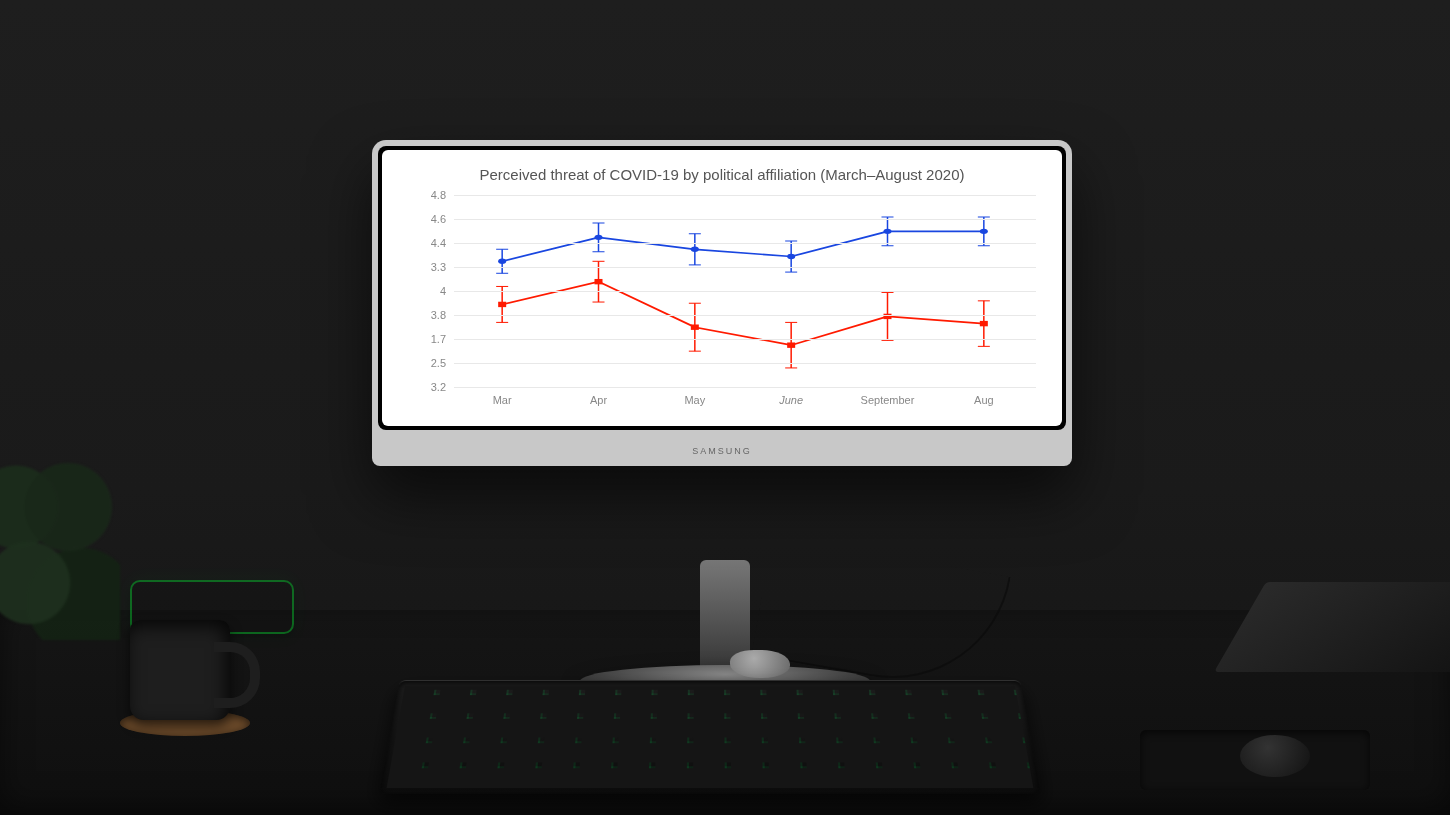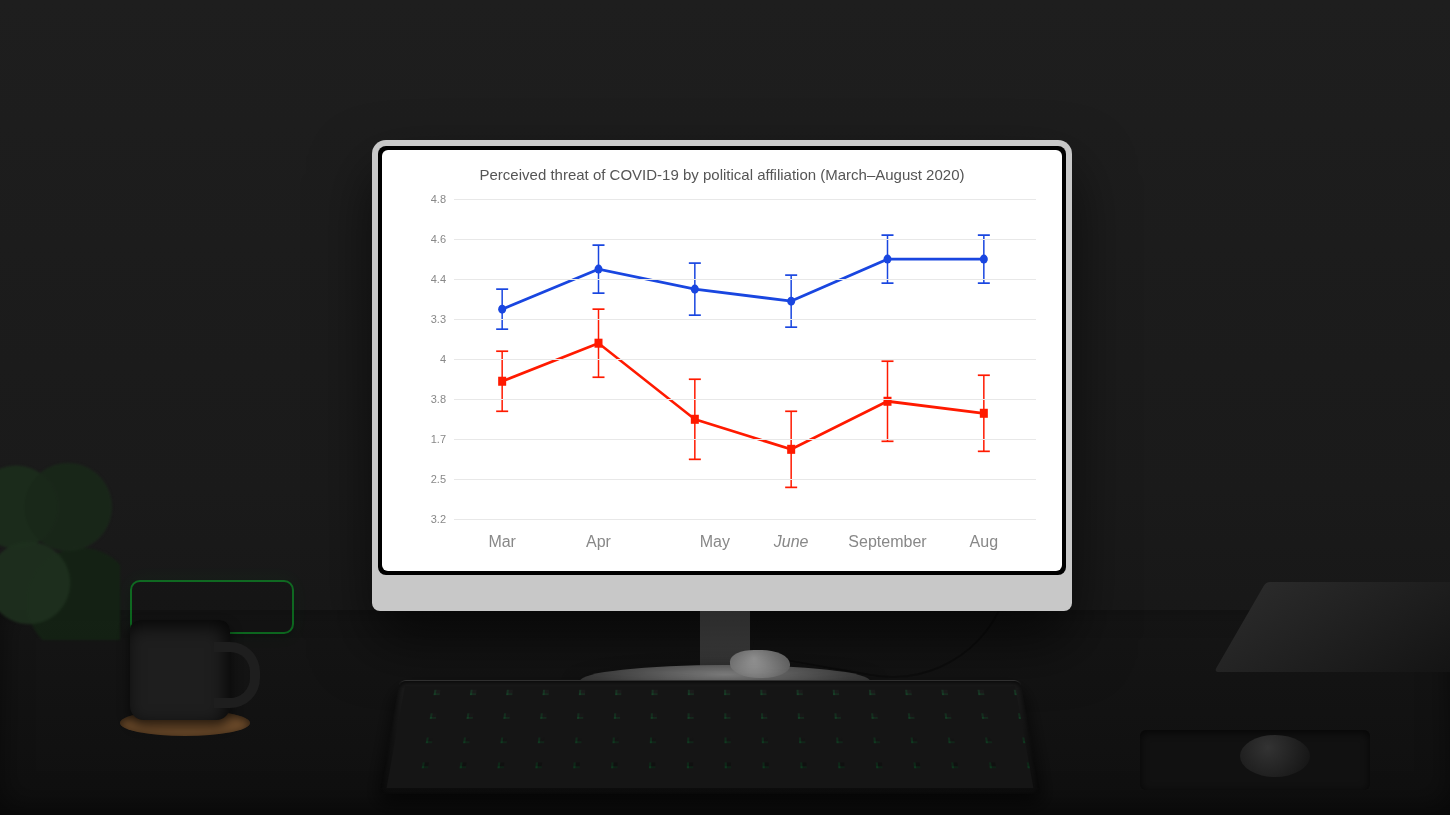--- a/index.html
+++ b/index.html
@@ -164,21 +164,21 @@
     background: radial-gradient(circle at 40% 30%, #aaa, #666);
     border-radius: 40% 50% 45% 50%;
   }
 
   
   .monitor {
     position: absolute;
     left: 372px;
     top: 140px;
     width: 700px;
-    height: 471px;
+    height: 326px;
     background: #c8c8c8;
     border-radius: 14px 14px 8px 8px;
     box-shadow: 0 30px 60px rgba(0,0,0,0.6);
   }
   .monitor .bezel {
     position: absolute;
     left: 6px;
     right: 6px;
     top: 6px;
     bottom: 36px;
@@ -231,21 +231,21 @@
     position: absolute;
     font-size: 11px;
     color: #888;
     transform: translateY(-50%);
     left: 0;
     text-align: right;
     width: 24px;
   }
   .axis-label-x {
     position: absolute;
-    font-size: 16px;
+    font-size: 11px;
     color: #888;
     transform: translateX(-50%);
     bottom: 0;
   }
   .gridline {
     position: absolute;
     left: 32px;
     right: 6px;
     height: 1px;
     background: #e8e8e8;
@@ -405,27 +405,28 @@
           <div class="gridline" style="top: 35.7812%;"></div>
           <div class="axis-label-y" style="top: 35.7812%;">3.3</div>
           <div class="gridline" style="top: 24.6875%;"></div>
           <div class="axis-label-y" style="top: 24.6875%;">4.4</div>
           <div class="gridline" style="top: 13.5938%;"></div>
           <div class="axis-label-y" style="top: 13.5938%;">4.6</div>
           <div class="gridline" style="top: 2.5%;"></div>
           <div class="axis-label-y" style="top: 2.5%; text-align: right;">4.8</div>
           <div class="axis-label-x" style="left: 12.9301%;">Mar</div>
           <div class="axis-label-x" style="left: 28.4677%;">Apr</div>
-          <div class="axis-label-x" style="left: 44.0054%; margin-left: 20px;">May</div>
+          <div class="axis-label-x" style="left: 44.0054%;">May</div>
           <div class="axis-label-x" style="left: 59.543%; font-style: italic;">June</div>
           <div class="axis-label-x" style="left: 75.0806%;">September</div>
           <div class="axis-label-x" style="left: 90.6183%;">Aug</div>
         </div>
 
     </div>
+    <div class="brand">SAMSUNG</div>
   </div>
 
   <div class="keyboard">
     <div class="glow"></div>
     <div class="keys"></div>
   </div>
 
   <div class="laptop">
     <div class="lid"></div>
   </div>

